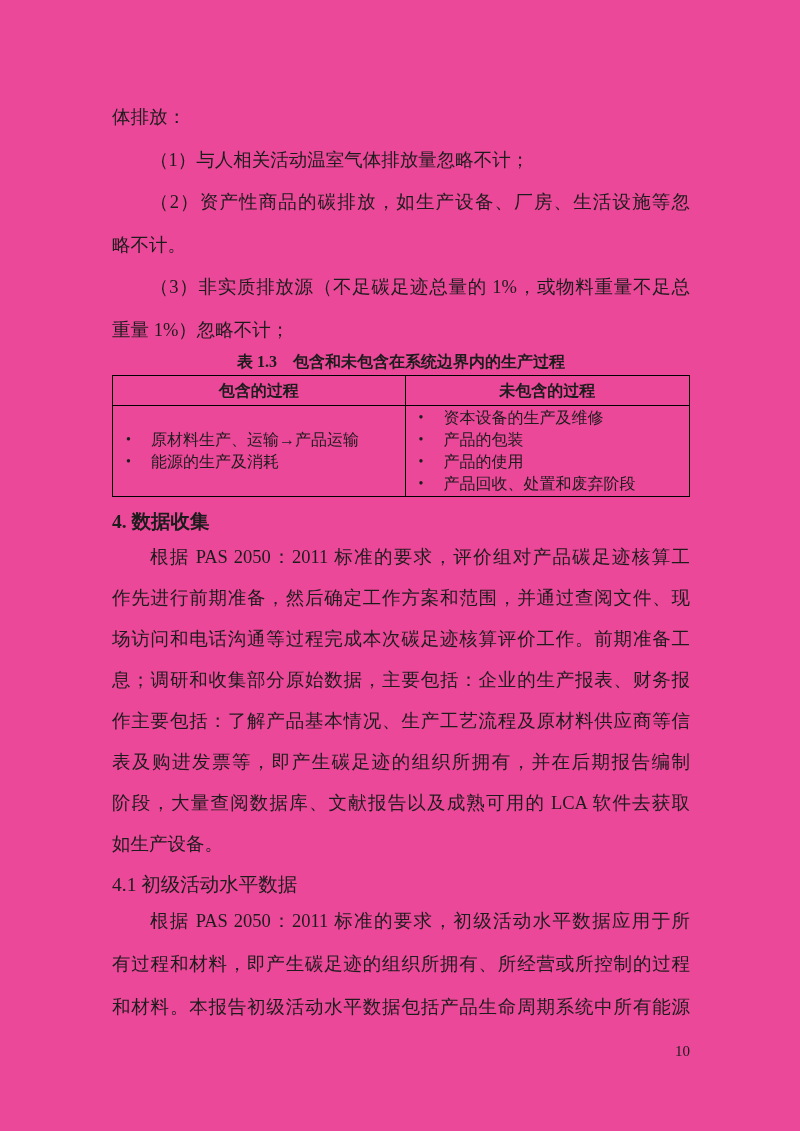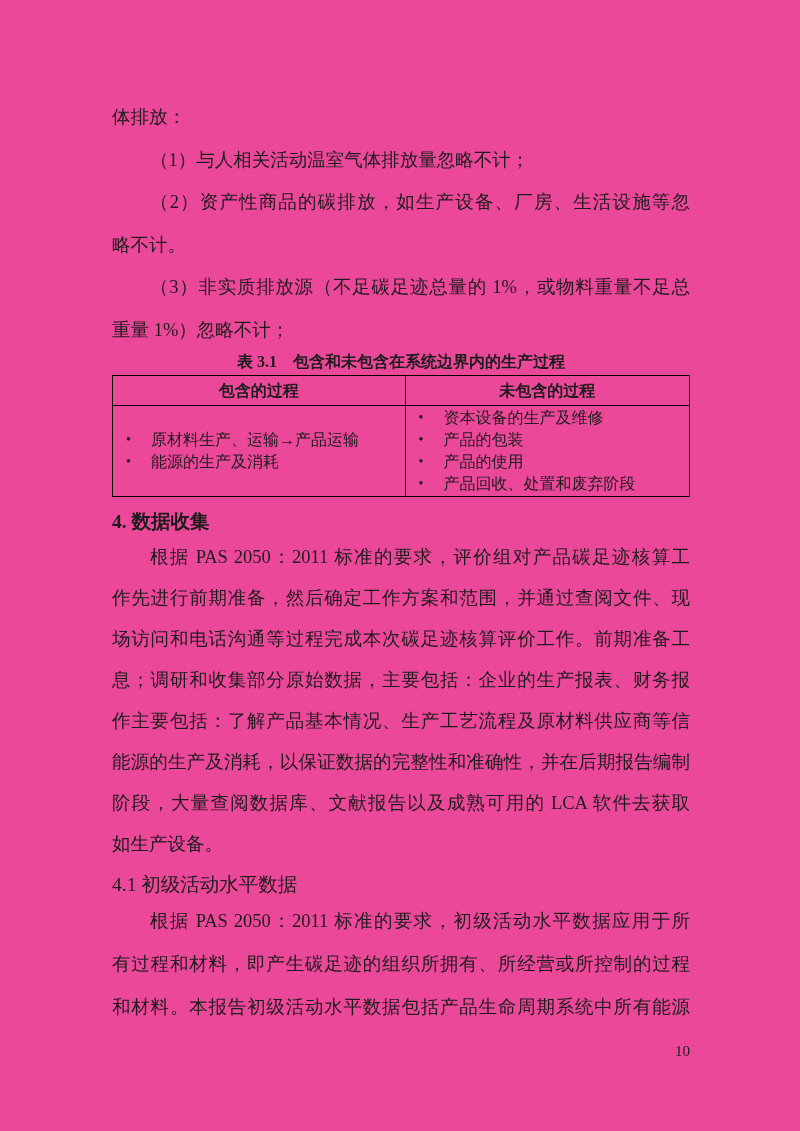--- a/index.html
+++ b/index.html
@@ -101,21 +101,21 @@
 
     <div class="top-block">
       <div class="tline">体排放：</div>
       <div class="tline ind">（1）与人相关活动温室气体排放量忽略不计；</div>
       <div class="tline ind j">（2）资产性商品的碳排放，如生产设备、厂房、生活设施等忽</div>
       <div class="tline">略不计。</div>
       <div class="tline ind j">（3）非实质排放源（不足碳足迹总量的 1%，或物料重量不足总</div>
       <div class="tline">重量 1%）忽略不计；</div>
     </div>
 
-    <div class="caption">表 3.1　包含和未包含在系统边界内的生产过程</div>
+    <div class="caption">表 1.3　包含和未包含在系统边界内的生产过程</div>
 
     <table class="sys">
       <thead>
         <tr>
           <th class="col-inc">包含的过程</th>
           <th class="col-exc">未包含的过程</th>
         </tr>
       </thead>
       <tbody>
         <tr>
@@ -151,21 +151,21 @@
       </tbody>
     </table>
 
     <div class="h4">4. 数据收集</div>
     <div class="para1">
       <div class="pline ind j">根据 PAS 2050：2011 标准的要求，评价组对产品碳足迹核算工</div>
       <div class="pline j">作先进行前期准备，然后确定工作方案和范围，并通过查阅文件、现</div>
       <div class="pline j">场访问和电话沟通等过程完成本次碳足迹核算评价工作。前期准备工</div>
       <div class="pline j">息；调研和收集部分原始数据，主要包括：企业的生产报表、财务报</div>
       <div class="pline j">作主要包括：了解产品基本情况、生产工艺流程及原材料供应商等信</div>
-      <div class="pline j">能源的生产及消耗，以保证数据的完整性和准确性，并在后期报告编制</div>
+      <div class="pline j">表及购进发票等，即产生碳足迹的组织所拥有，并在后期报告编制</div>
       <div class="pline j">阶段，大量查阅数据库、文献报告以及成熟可用的 LCA 软件去获取</div>
       <div class="pline last">如生产设备。</div>
     </div>
 
     <div class="h41">4.1 初级活动水平数据</div>
     <div class="para2">
       <div class="pline ind j">根据 PAS 2050：2011 标准的要求，初级活动水平数据应用于所</div>
       <div class="pline j">有过程和材料，即产生碳足迹的组织所拥有、所经营或所控制的过程</div>
       <div class="pline j">和材料。本报告初级活动水平数据包括产品生命周期系统中所有能源</div>
     </div>

